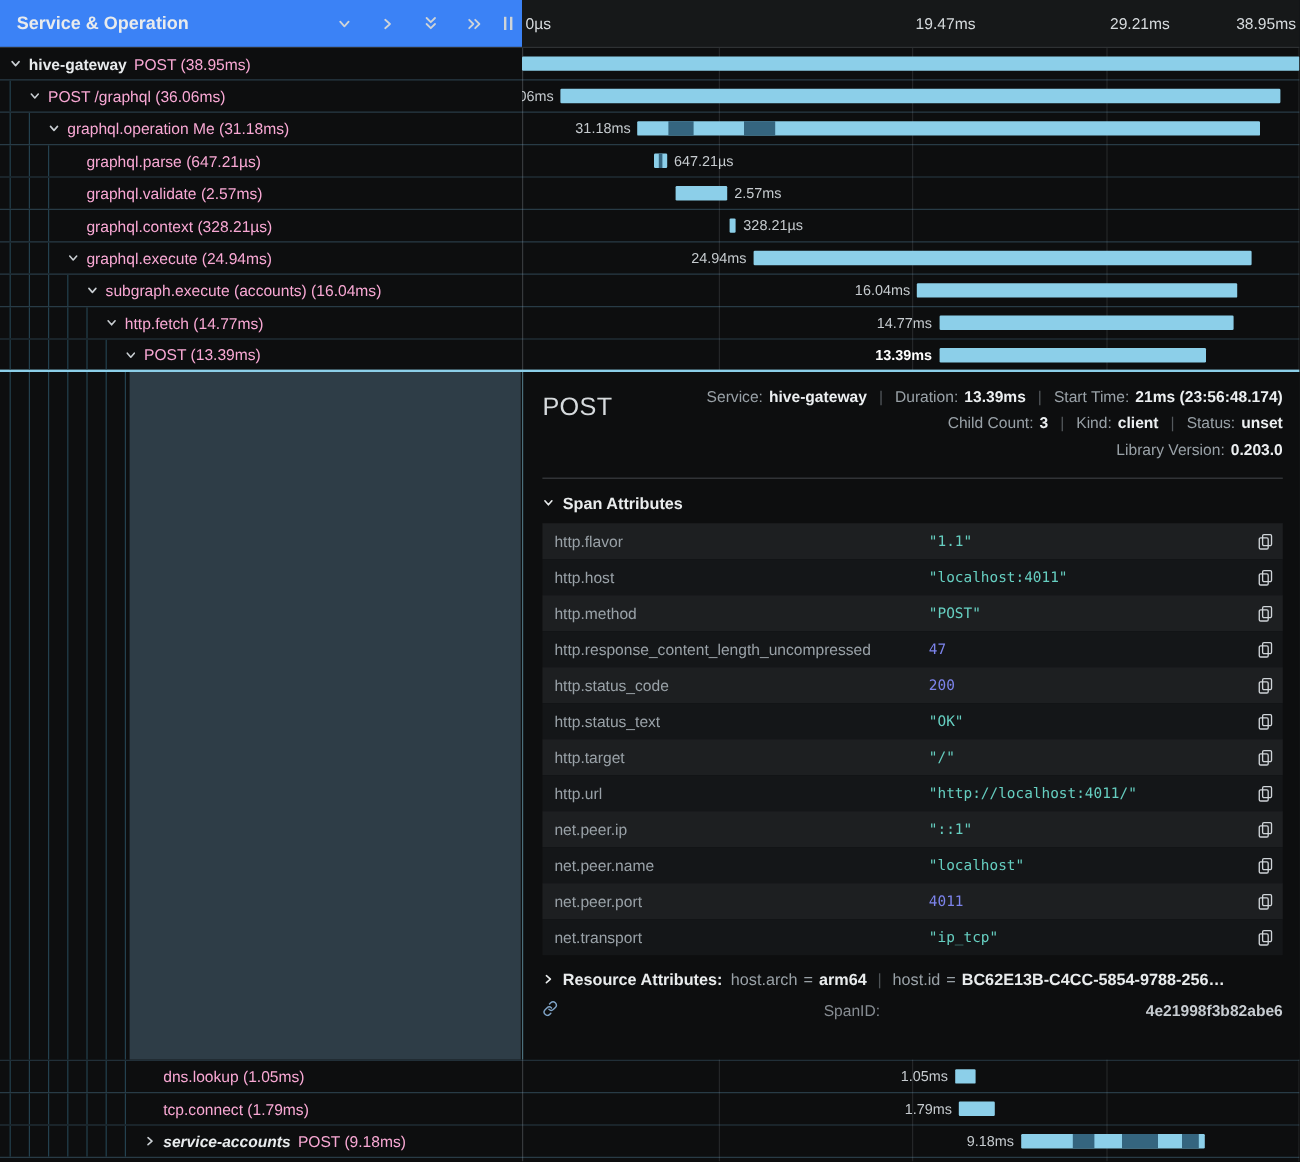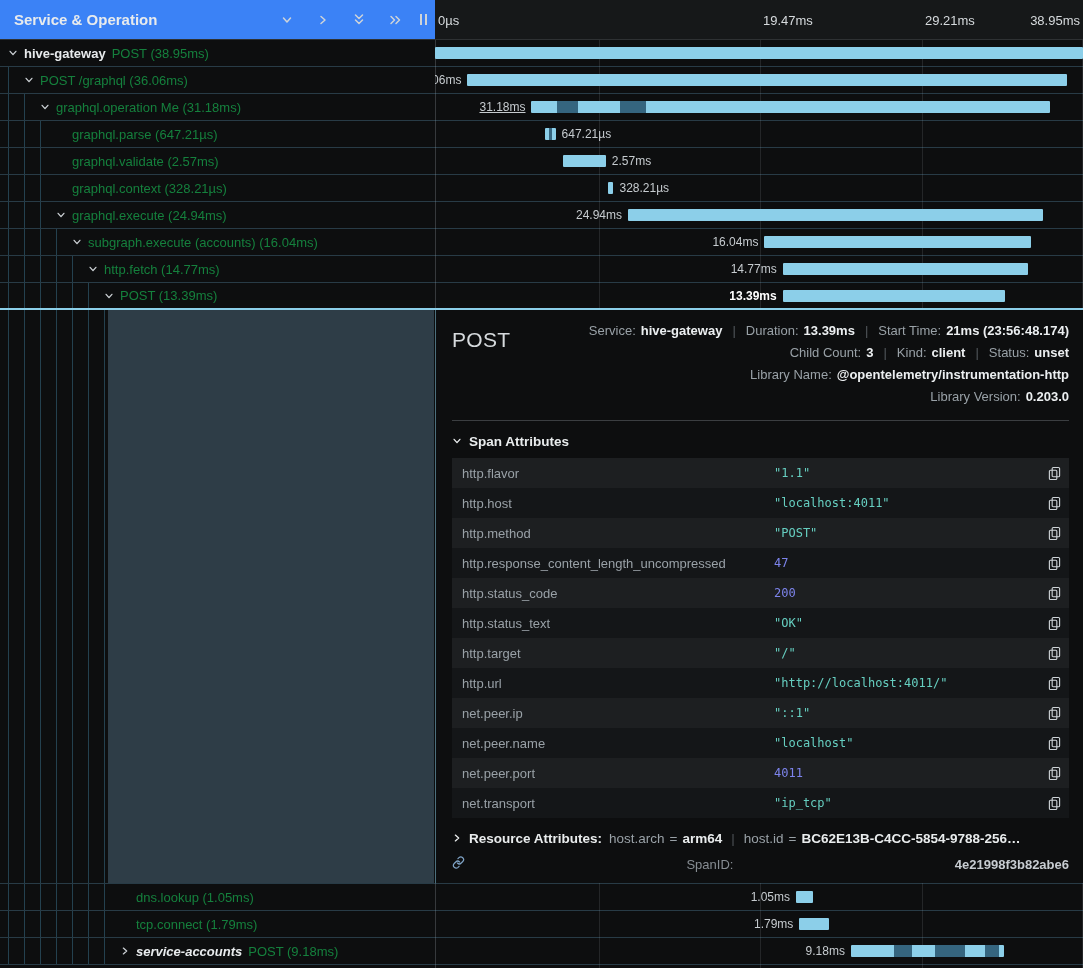--- a/index.html
+++ b/index.html
@@ -21,21 +21,21 @@
   .tick{position:absolute;top:50%;transform:translateY(-50%);font-size:13px;color:#d6dadd;white-space:nowrap}
 
   .rows{position:relative;z-index:2}
   .row{display:flex;height:27px;position:relative;border-bottom:1px solid rgba(110,175,215,.28);cursor:pointer}
   .row.selected{border-bottom:2px solid #8ccfe9}
   .tree-cell{width:435px;flex-shrink:0;display:flex;align-items:center;padding-left:8px;overflow:hidden}
   .guide{width:16px;align-self:stretch;border-left:1px solid #24414f;flex-shrink:0}
   .toggle{width:16px;flex-shrink:0;display:flex;align-items:center}
   .svc{font-weight:700;color:#e8ebed;font-size:13px;margin-right:6px;white-space:nowrap}
   .svc.italic{font-style:italic}
-  .op{color:#15803d;font-size:13px;white-space:nowrap}
+  .op{color:#f9a8d4;font-size:13px;white-space:nowrap}
   .wf-cell{flex:1;position:relative;overflow:hidden}
   .bar{position:absolute;top:7px;height:12px;background:#8ccfe9;border-radius:1px;min-width:4px}
   .notch{position:absolute;top:0;bottom:0;background:#35657f}
   .bar-label{position:absolute;top:50%;transform:translateY(-50%);font-size:12px;color:#c6cbcf;white-space:nowrap}
   .bar-label.sel{color:#ffffff;font-weight:700}
 
   .detail-row{display:flex;height:574px;position:relative;z-index:2;border-bottom:1px solid rgba(110,175,215,.28)}
   .detail-left{width:435px;flex-shrink:0;position:relative;background:#0d0e0f}
   .detail-left .vguide{position:absolute;top:0;bottom:0;width:1px;background:#24414f}
   .sel-block{position:absolute;left:108px;right:1px;top:0;bottom:0;background:#2e3d47}
@@ -152,21 +152,21 @@
         <span class="guide"></span>
         <span class="guide"></span>
         <span class="toggle">
           <svg width="10" height="10" viewBox="0 0 12 12" fill="none" stroke="#c9ced2" stroke-width="1.6" stroke-linecap="round" stroke-linejoin="round">
             <polyline points="2.5,4 6,8 9.5,4"></polyline>
           </svg>
         </span>
         <span class="op">graphql.operation Me (31.18ms)</span>
       </div>
       <div class="wf-cell">
-        <span class="bar-label" style="right: calc(85.1091% + 6px); text-decoration: underline;">31.18ms</span>
+        <span class="bar-label" style="right: calc(85.1091% + 6px);">31.18ms</span>
         <div class="bar" style="left: 14.8909%; width: 80.0513%;">
           <span class="notch" style="left: 5%; width: 4%;"></span>
           <span class="notch" style="left: 17%; width: 5%;"></span>
         </div>
       </div>
     </div>
     <div class="row">
       <div class="tree-cell">
         <span class="guide"></span>
         <span class="guide"></span>
@@ -293,21 +293,20 @@
       <div class="vguide" style="left: 72px;"></div>
       <div class="vguide" style="left: 88px;"></div>
       <div class="vguide" style="left: 104px;"></div>
     </div>
   <div class="detail-panel">
     <div class="d-top">
       <div class="d-title">POST</div>
       <div class="d-meta">
         <div class="meta-line"><span class="m-label">Service:</span><span class="m-value">hive-gateway</span><span class="m-div">|</span><span class="m-label">Duration:</span><span class="m-value">13.39ms</span><span class="m-div">|</span><span class="m-label">Start Time:</span><span class="m-value">21ms (23:56:48.174)</span></div>
         <div class="meta-line"><span class="m-label">Child Count:</span><span class="m-value">3</span><span class="m-div">|</span><span class="m-label">Kind:</span><span class="m-value">client</span><span class="m-div">|</span><span class="m-label">Status:</span><span class="m-value">unset</span></div>
-        <div class="meta-line"><span class="m-label">Library Name:</span><span class="m-value">@opentelemetry/instrumentation-http</span></div>
         <div class="meta-line"><span class="m-label">Library Version:</span><span class="m-value">0.203.0</span></div>
       </div>
     </div>
     <div class="d-divider"></div>
     <div class="d-attr-head">
       <span>
         <svg width="10" height="10" viewBox="0 0 12 12" fill="none" stroke="#e9eced" stroke-width="1.6" stroke-linecap="round" stroke-linejoin="round">
             <polyline points="2.5,4 6,8 9.5,4"></polyline>
           </svg>
       </span>

